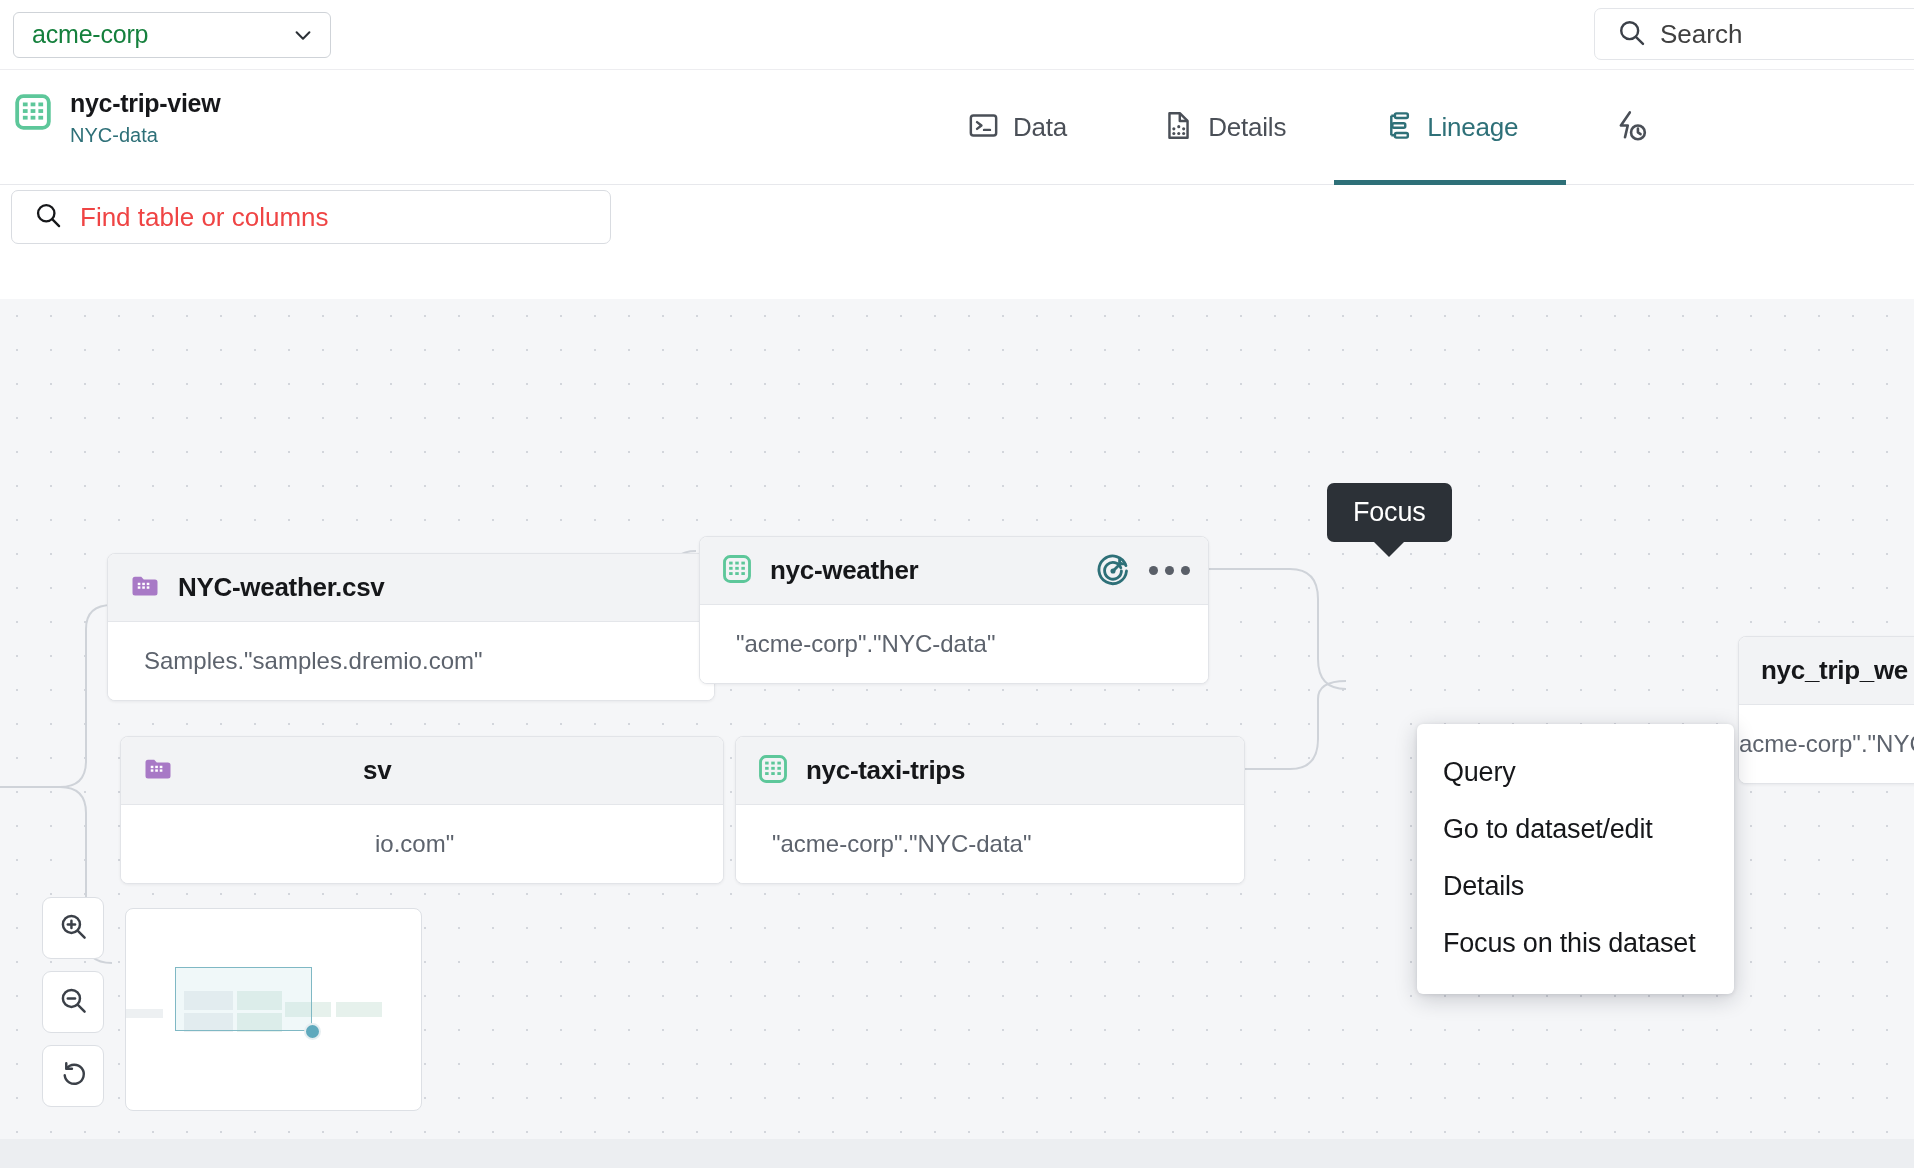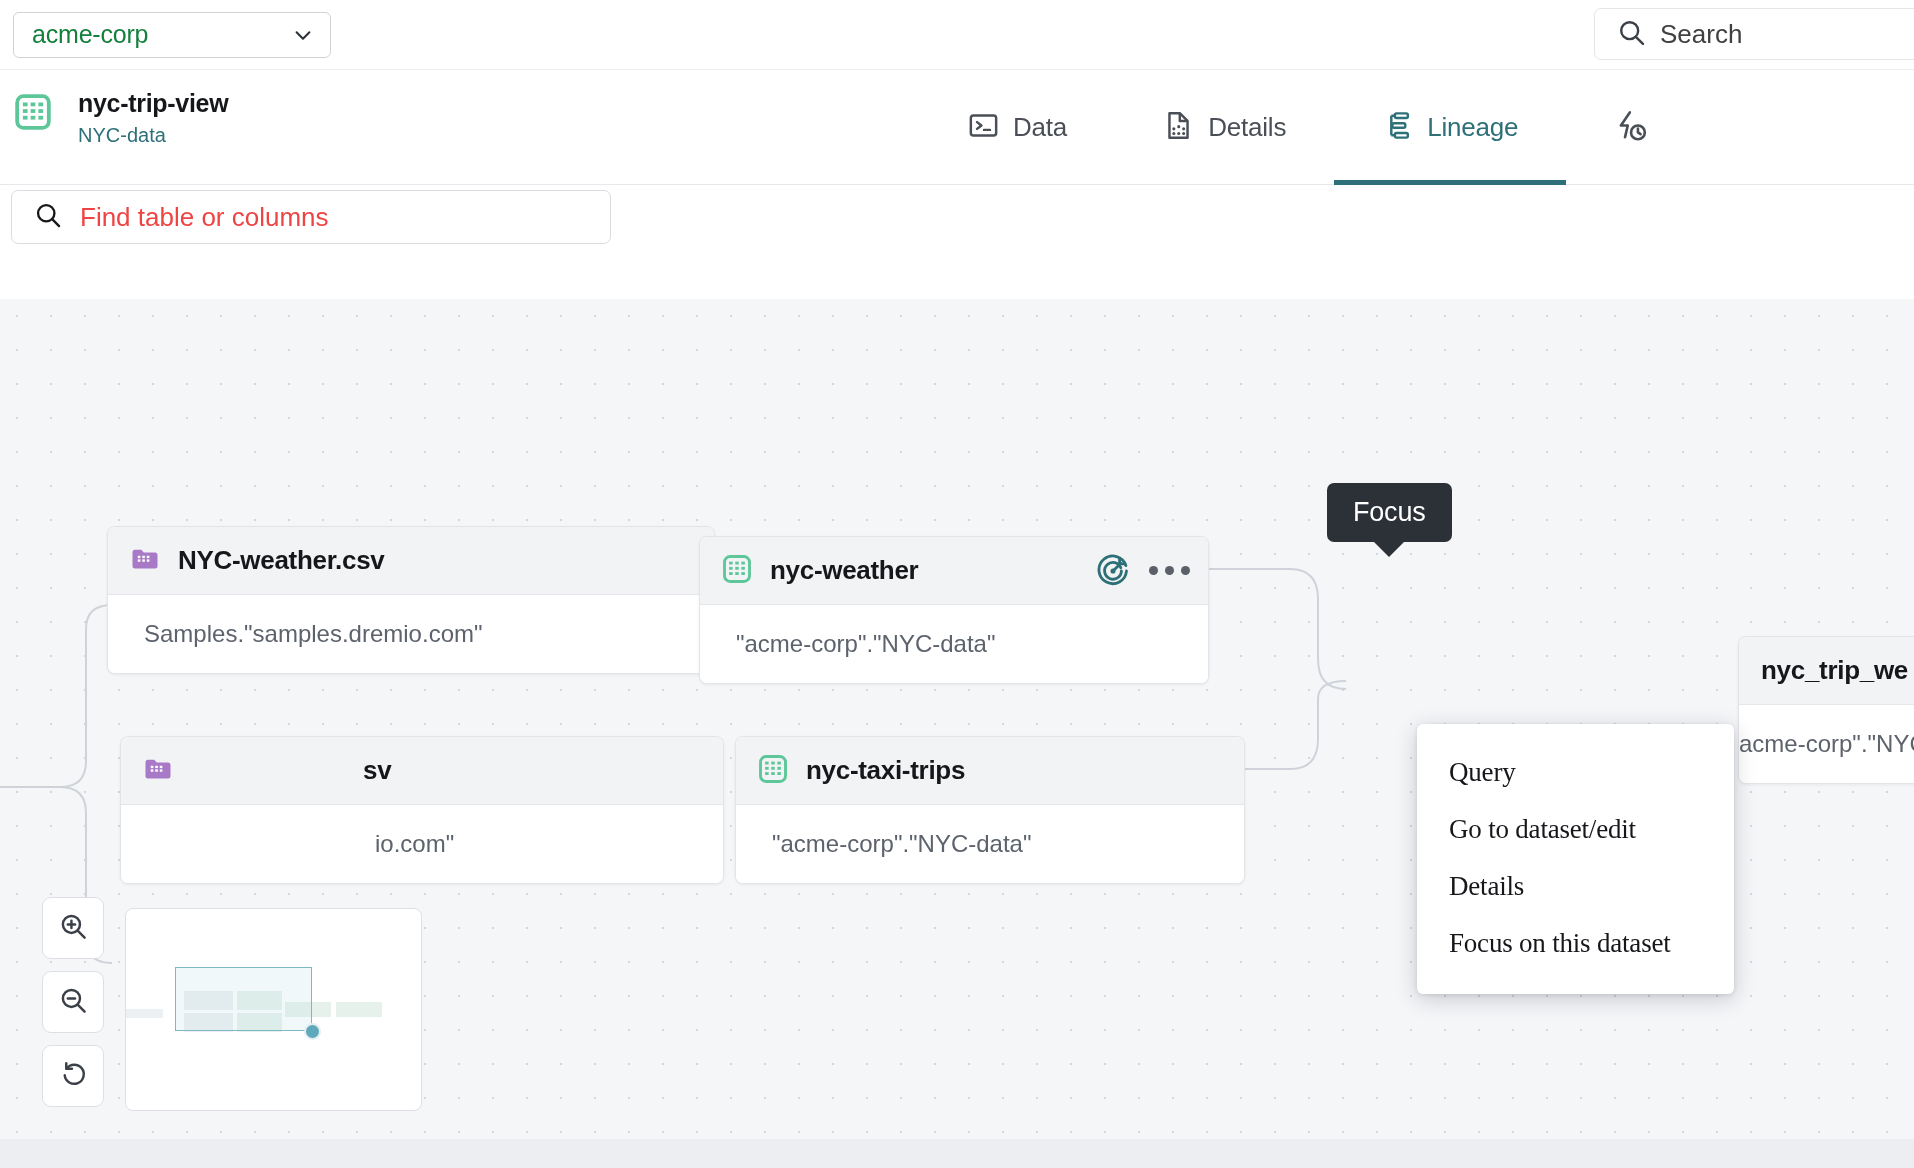--- a/index.html
+++ b/index.html
@@ -39,21 +39,21 @@
   .search-box .ph { font-size: 26px; color: #404040; }
 
   
   .ds-header {
     position: absolute; left: 0; top: 70px; width: 1914px; height: 115px;
     background: #fff;
     border-bottom: 1px solid #e7e8ec;
   }
   .ds-id {
     position: absolute; left: 14px; top: 18px;
-    display: flex; align-items: flex-start; gap: 26px;
+    display: flex; align-items: flex-start; gap: 18px;
   }
   .ds-icon-box { width: 38px; height: 38px; margin-top: 5px; }
   .ds-text .name {
     font-size: 25px; font-weight: bold; color: #16171a; letter-spacing: -0.3px;
     line-height: 30px;
   }
   .ds-text .parent {
     font-size: 20px; color: #2e7078; line-height: 30px; margin-top: 2px;
   }
 
@@ -155,24 +155,23 @@
     border-right: 16px solid transparent;
     border-top: 16px solid #2c3137;
   }
 
   
   .ctxmenu {
     position: absolute;
     background: #fff;
     border-radius: 6px;
     box-shadow: 0 5px 22px rgba(18,24,38,0.20), 0 1px 4px rgba(18,24,38,0.10);
-    padding: 20px 0 22px 14px;
+    padding: 20px 0 22px 8px;
     z-index: 50;
     min-width: 314px;
-    font-family: Liberation Serif, serif;
   }
   .ctxitem {
     font-size: 27px; color: #16171a; letter-spacing: -0.2px;
     padding: 13px 22px 13px 18px; cursor: pointer; white-space: nowrap;
   }
 
   
   .zoomctrls {
     position: absolute; left: 42px; bottom: 32px;
     display: flex; flex-direction: column; gap: 12px;
@@ -327,21 +326,21 @@
       <path d="M-10 488 H 60 Q 86 488 86 514 V 640 Q 86 664 112 664"></path>
 
       <path d="M 612 310 H 648 Q 672 310 672 286 V 274 Q 672 252 696 252"></path>
       <path d="M 612 510 H 648 Q 672 510 672 486 V 468 Q 672 446 696 446"></path>
 
       <path d="M 1208 270 H 1290 Q 1318 270 1318 300 V 360 Q 1318 390 1346 390"></path>
       <path d="M 1208 470 H 1290 Q 1318 470 1318 440 V 400 Q 1318 382 1346 382"></path>
     </g>
   </svg>
 
-  <div class="node" style="left:107px; top:227px; width:608px;">
+  <div class="node" style="left:107px; top:254px; width:608px;">
     <div class="node-head">
       <span>
         <svg viewBox="0 0 24 24" width="30" height="30">
           <path d="M2 6.5a2 2 0 0 1 2-2h5l2 2.2h9a2 2 0 0 1 2 2v8.8a2 2 0 0 1-2 2H4a2 2 0 0 1-2-2z" fill="#a879c6"></path>
           <g fill="#fff">
             <rect x="6.2" y="9.4" width="2.1" height="1.9"></rect>
               <rect x="9.8" y="9.4" width="2.1" height="1.9"></rect>
               <rect x="13.4" y="9.4" width="2.1" height="1.9"></rect>
             <rect x="6.2" y="12.3" width="2.1" height="1.9"></rect>
               <rect x="9.8" y="12.3" width="2.1" height="1.9"></rect>

